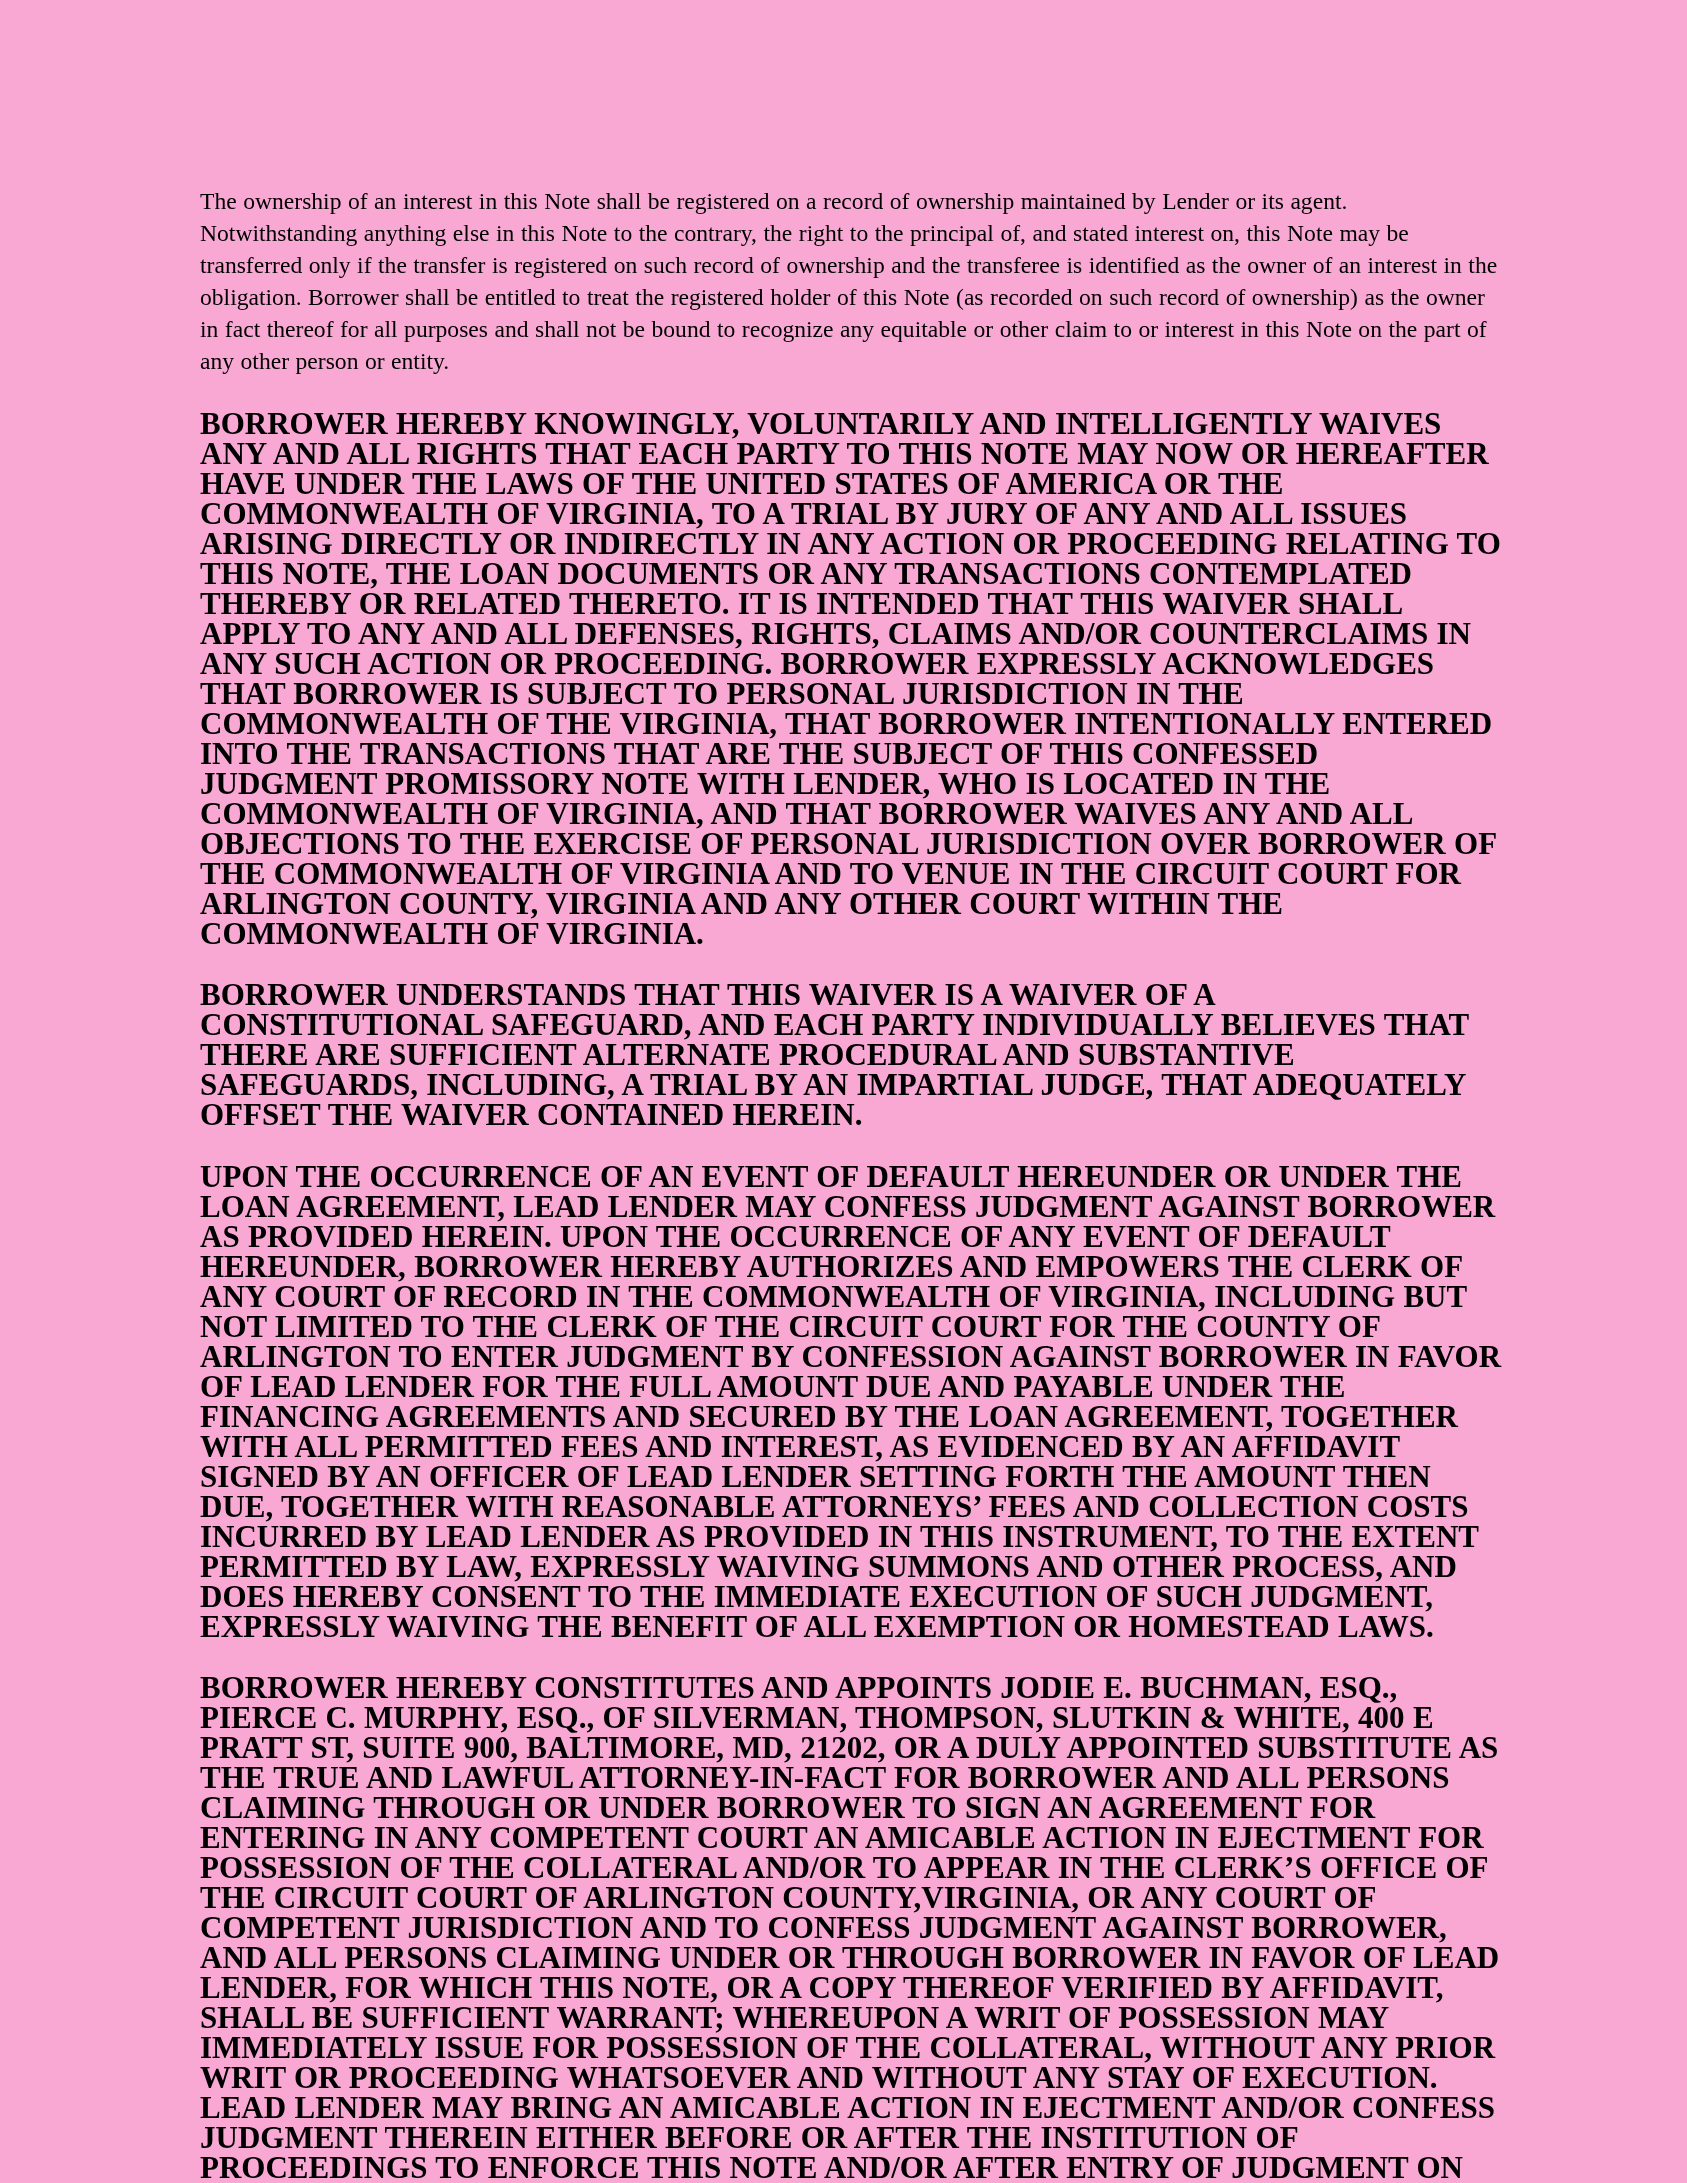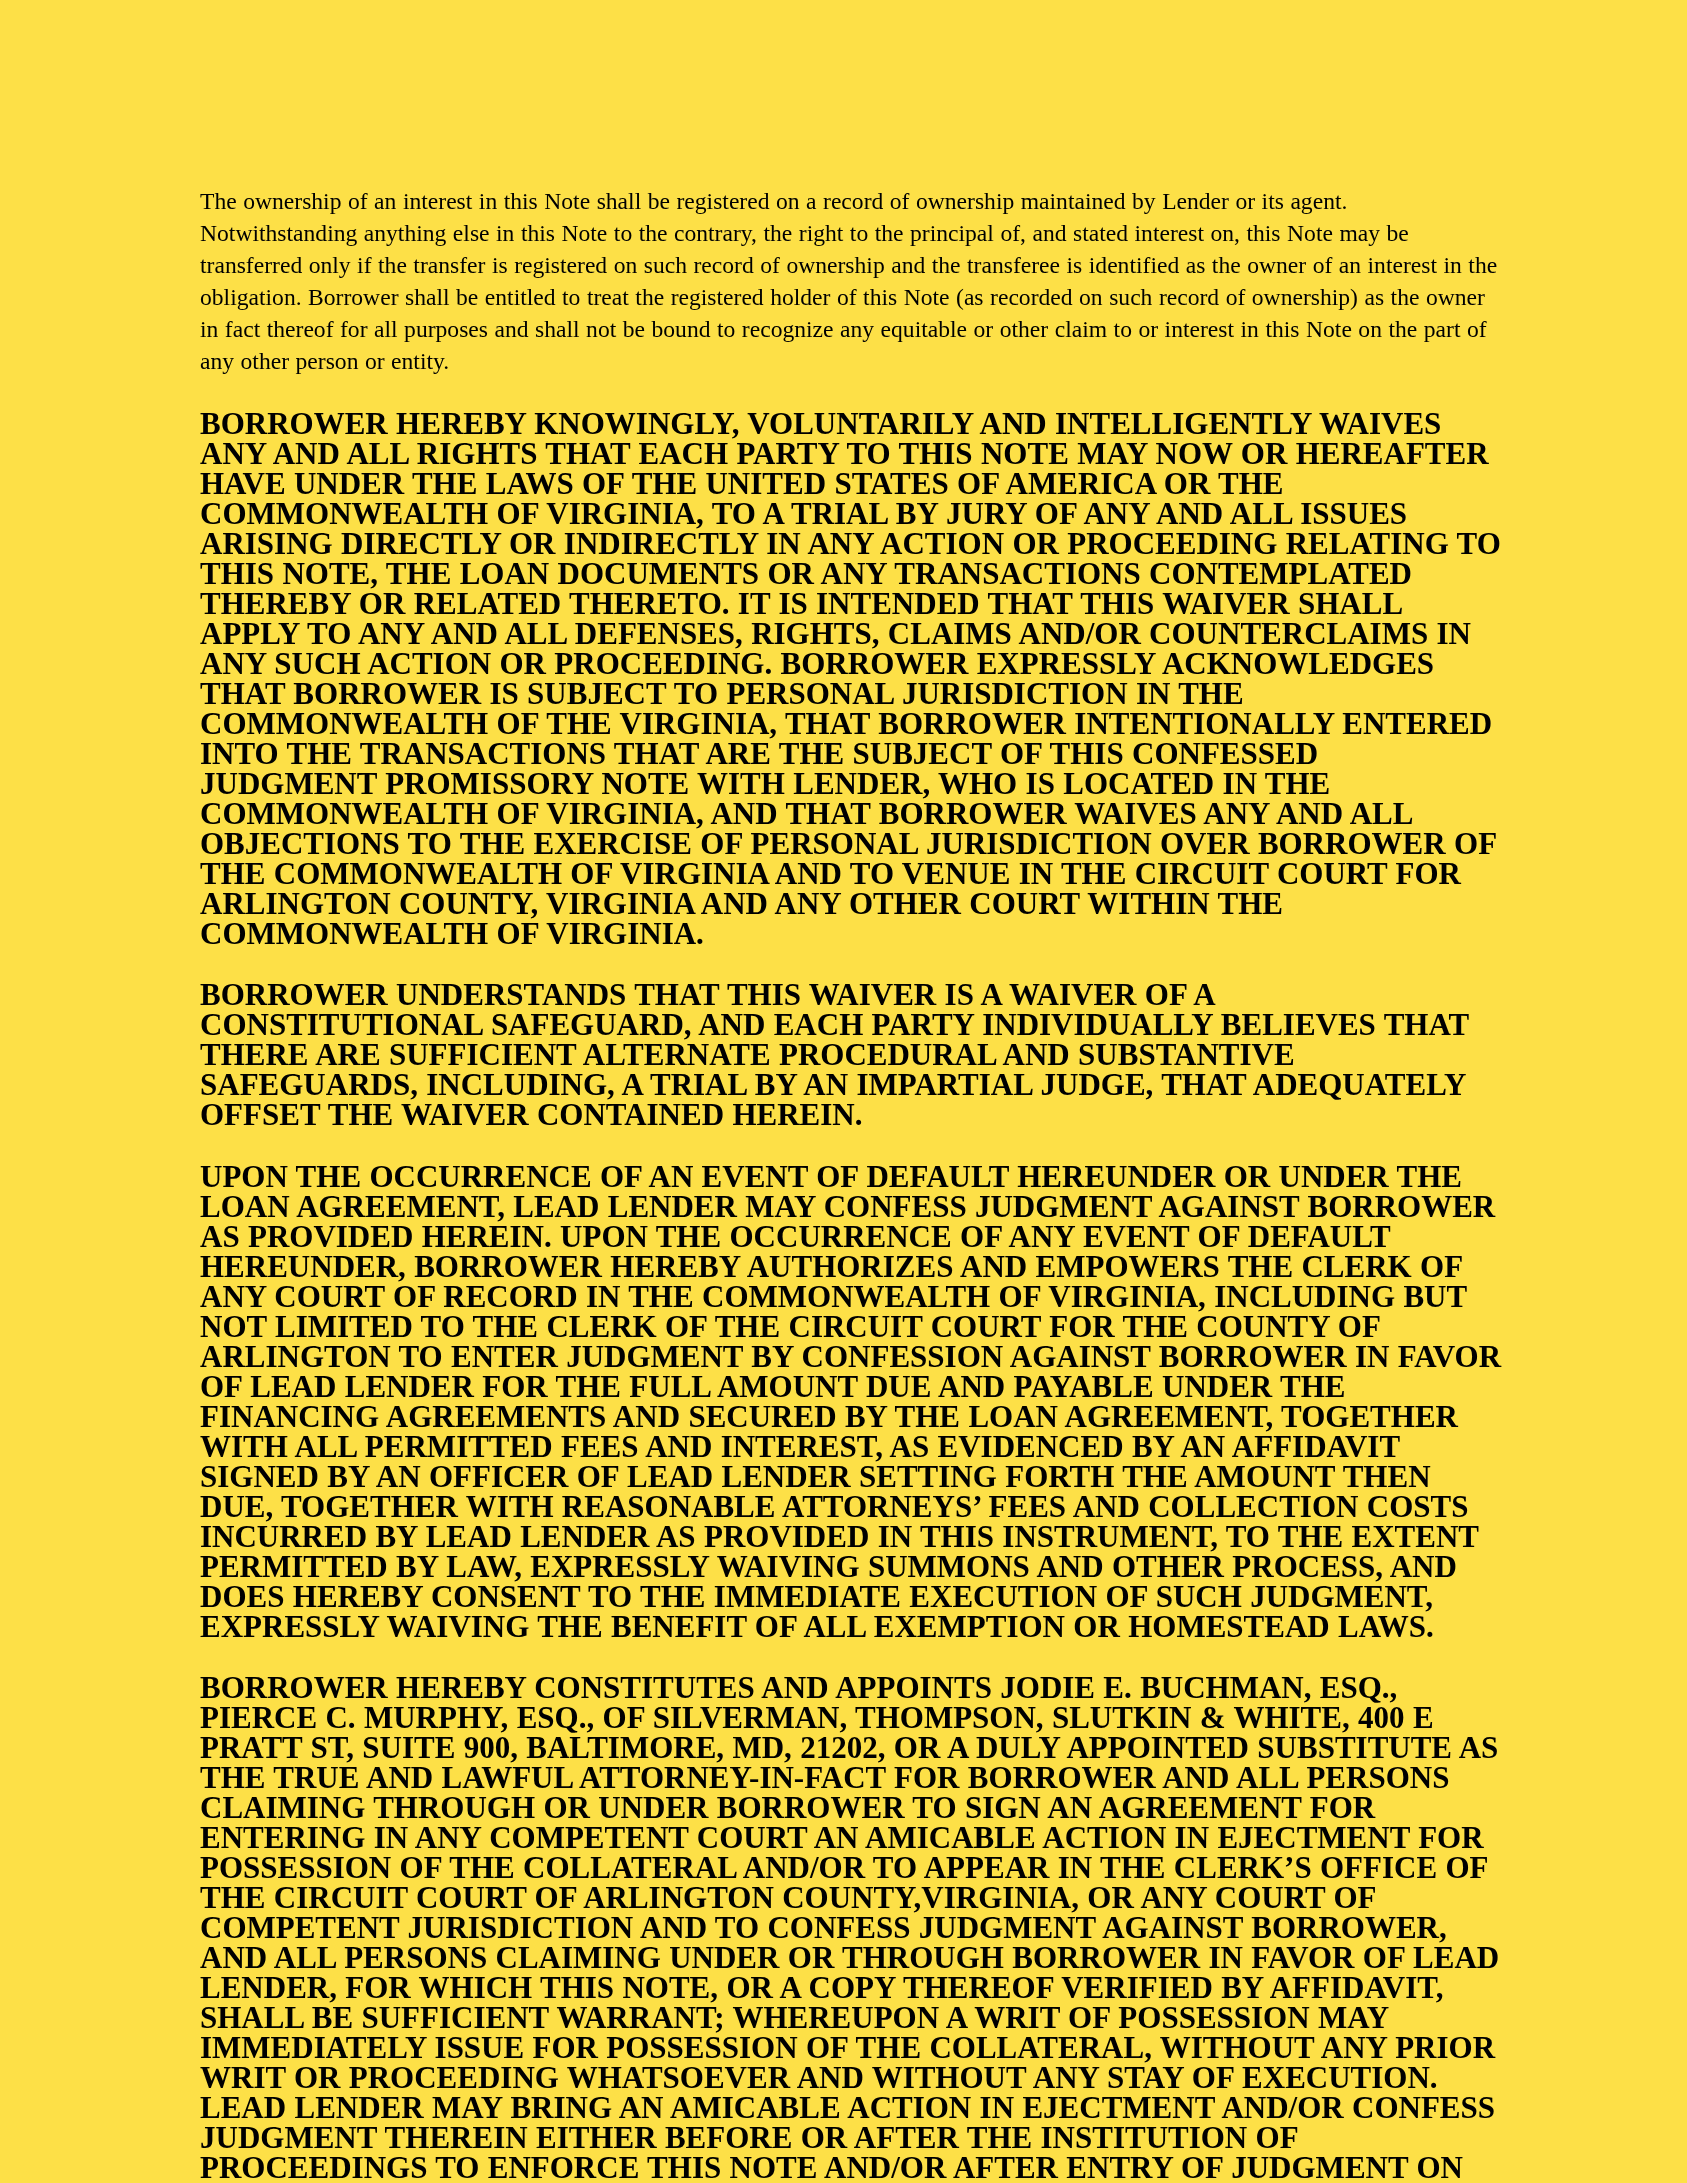--- a/index.html
+++ b/index.html
@@ -4,21 +4,21 @@
 <style>
   html, body {
     margin: 0;
     padding: 0;
     background: #ffffff;
   }
   .page {
     position: relative;
     width: 1688px;
     height: 2183px;
-    background: #fde047;
+    background: #f9a8d4;
     color: #000000;
     font-family: "Liberation Serif", serif;
     overflow: hidden;
   }
   .content {
     position: absolute;
     left: 200px;
     top: 185px;
     width: 1302px;
   }

